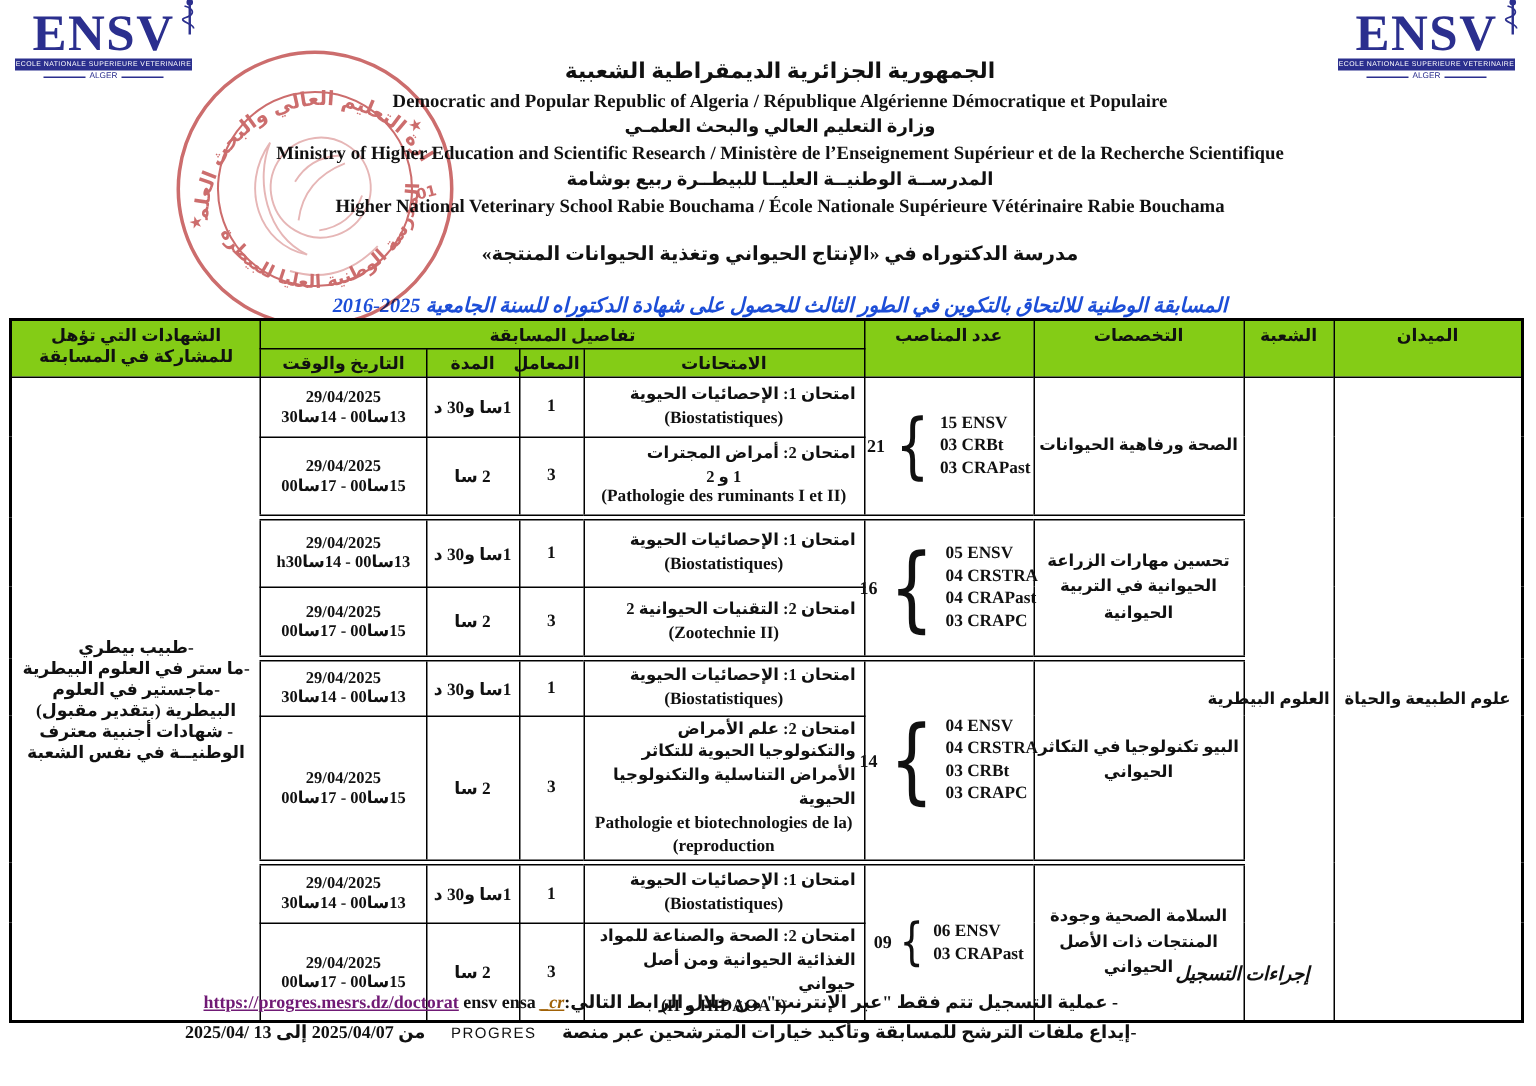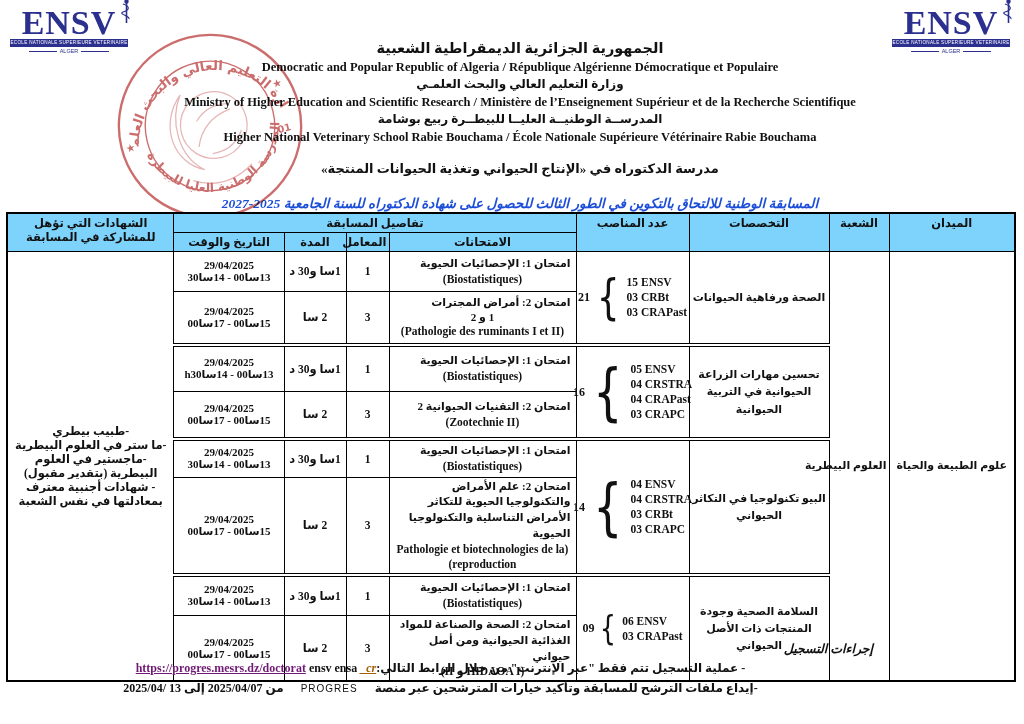--- a/index.html
+++ b/index.html
@@ -28,21 +28,21 @@
   .h-ar-big{font-size:14.5px;font-weight:bold;direction:rtl;}
   .h-latin{font-size:12.5px;font-weight:bold;margin-top:3px;}
   .h-ar-small{font-size:12px;font-weight:bold;direction:rtl;margin-top:2px;}
   .h-doctoral{font-size:13px;font-weight:bold;direction:rtl;margin-top:16px;}
   .h-competition{font-size:13.5px;font-weight:bold;font-style:italic;direction:rtl;
     color:#1d4ed8;margin-top:18px;}
   
   .tablewrap{position:absolute;left:8px;top:212px;width:1008px;direction:rtl;}
   table.maintbl{border-collapse:collapse;table-layout:fixed;width:1008px;border:2px solid #000;}
   table.maintbl th,table.maintbl td{border:1px solid #000;padding:1px 2px;}
-  table.maintbl th{background:#7dd3fc;font-size:11.5px;font-weight:bold;vertical-align:top;
+  table.maintbl th{background:#84cc16;font-size:11.5px;font-weight:bold;vertical-align:top;
     text-align:center;padding-top:2px;}
   td.v-cell{vertical-align:middle;text-align:center;font-weight:bold;font-size:11px;white-space:nowrap;}
   td.spec{vertical-align:middle;text-align:center;font-weight:bold;font-size:11px;line-height:1.55;padding:2px 6px;}
   td.quals{vertical-align:middle;text-align:center;font-weight:bold;font-size:11.5px;}
   .quals-inner{display:flex;flex-direction:column;justify-content:space-between;}
   td.pos{vertical-align:middle;}
   .pos-inner{direction:ltr;display:flex;align-items:center;justify-content:center;gap:3px;}
   .pos-num{font-weight:bold;font-size:12px;}
   .pos-brace{font-family:"DejaVu Sans",sans-serif;font-weight:400;line-height:.9;transform:scaleX(.75);}
   .pos-list{text-align:left;font-weight:bold;font-size:11.5px;line-height:1.3;white-space:nowrap;}
@@ -109,21 +109,21 @@
 </div>
 
 <div class="headerblock">
   <div class="h-ar-big">الجمهورية الجزائرية الديمقراطية الشعبية</div>
   <div class="h-latin">Democratic and Popular Republic of Algeria / République Algérienne Démocratique et Populaire</div>
   <div class="h-ar-small">وزارة التعليم العالي والبحث العلمـي</div>
   <div class="h-latin">Ministry of Higher Education and Scientific Research / Ministère de l’Enseignement Supérieur et de la Recherche Scientifique</div>
   <div class="h-ar-small">المدرســة الوطنيــة العليــا للبيطــرة ربيع بوشامة</div>
   <div class="h-latin">Higher National Veterinary School Rabie Bouchama / École Nationale Supérieure Vétérinaire Rabie Bouchama</div>
   <div class="h-doctoral">مدرسة الدكتوراه في «الإنتاج الحيواني وتغذية الحيوانات المنتجة»</div>
-  <div class="h-competition">المسابقة الوطنية للالتحاق بالتكوين في الطور الثالث للحصول على شهادة الدكتوراه للسنة الجامعية 2025-2027</div>
+  <div class="h-competition">المسابقة الوطنية للالتحاق بالتكوين في الطور الثالث للحصول على شهادة الدكتوراه للسنة الجامعية 2025-2016</div>
 </div>
 
 <div class="stamp">
   <svg width="196" height="196" viewBox="0 0 200 200">
     <defs>
       <path id="arcTop" d="M 24 104 A 78 78 0 0 1 176 104"></path>
       <path id="arcBot" d="M 30 112 A 72 72 0 0 0 170 112"></path>
     </defs>
     <g stroke="#c04848" fill="none">
       <circle cx="100" cy="100" r="93" stroke-width="2.4"></circle>
@@ -200,21 +200,21 @@
           <td class="dur">1سا و30 د</td>
           <td class="dt">
             <div class="date">29/04/2025</div>
             <div class="time">13سا00 - 14سا30</div>
           </td>
           <td class="quals" rowspan="8">
             <div class="quals-inner">
               <div>-طبيب بيطري</div>
               <div>-ما ستر في العلوم البيطرية</div>
               <div>-ماجستير في العلوم البيطرية (بتقدير مقبول)</div>
-              <div>- شهادات أجنبية معترف بمعادلتها في نفس الشعبة</div>
+              <div>- شهادات أجنبية معترف الوطنيــة في نفس الشعبة</div>
             </div>
           </td>
         </tr>
         <tr style="height: 54px;">
           <td class="exam">
             <div class="exam-ar">امتحان 2: أمراض المجترات</div>
             <div class="exam-ar2">1 و 2</div>
             <div class="exam-la">(Pathologie des ruminants I et II)</div>
           </td>
           <td class="coef">3</td>

